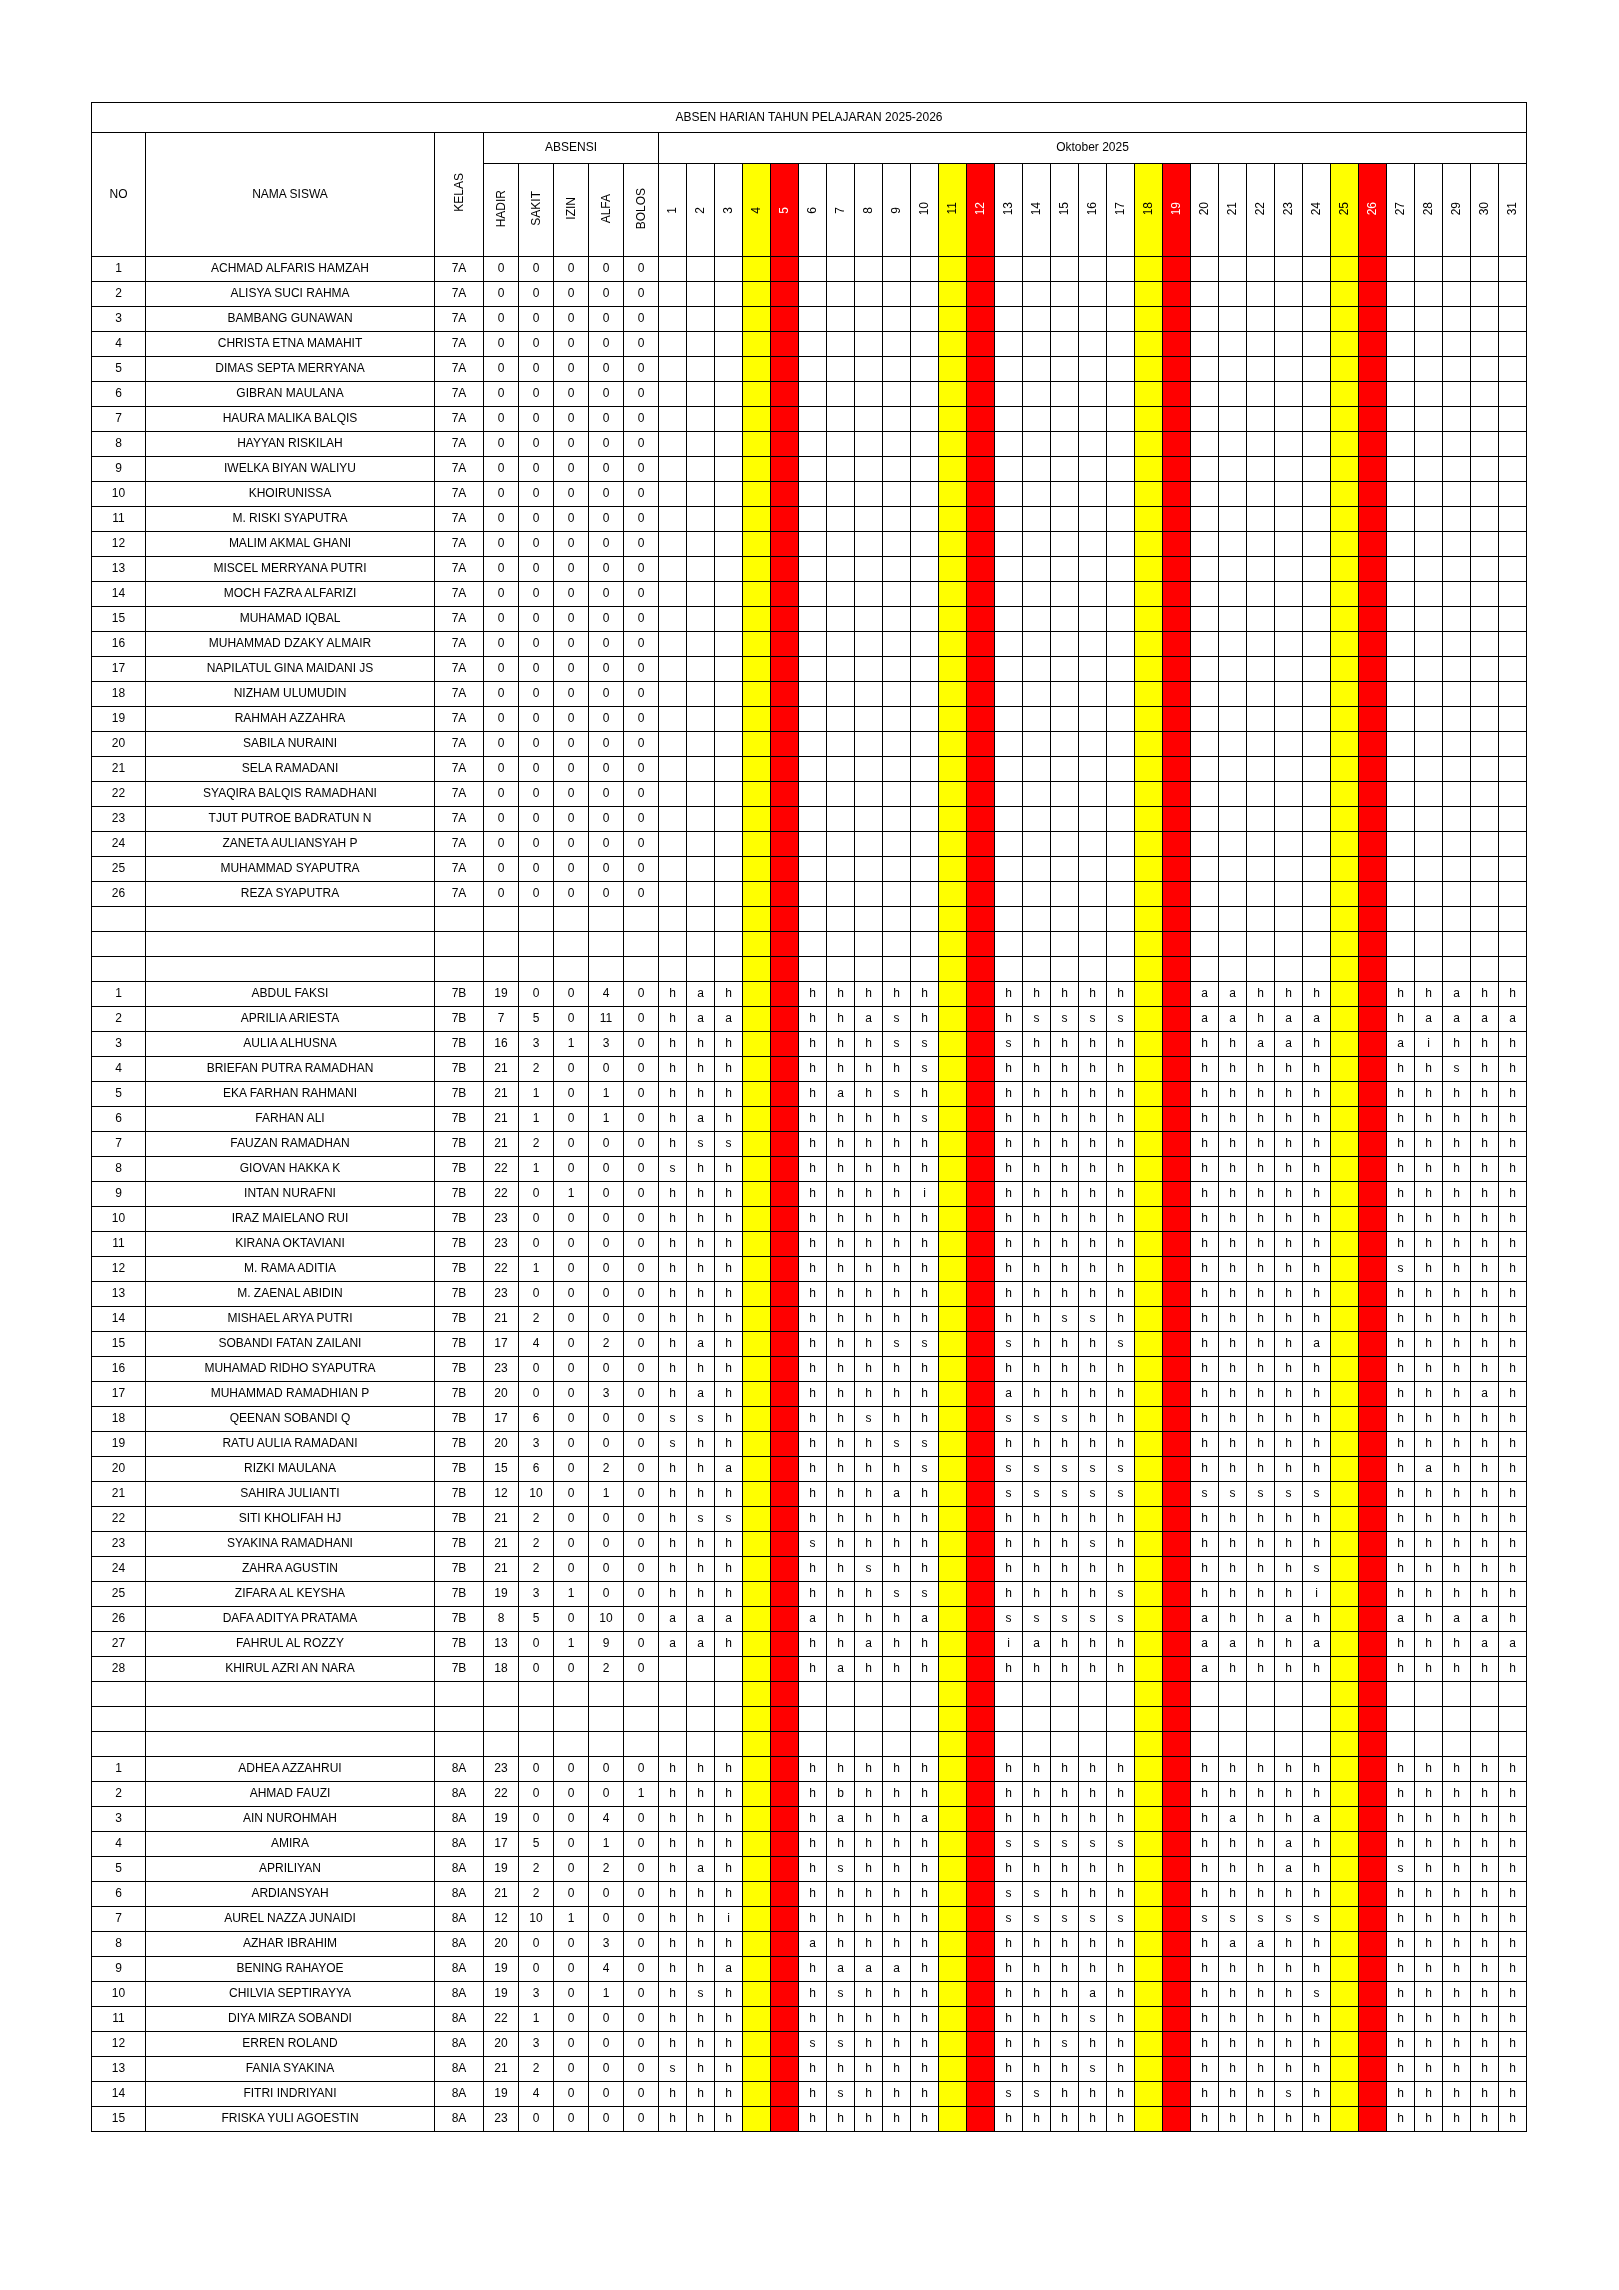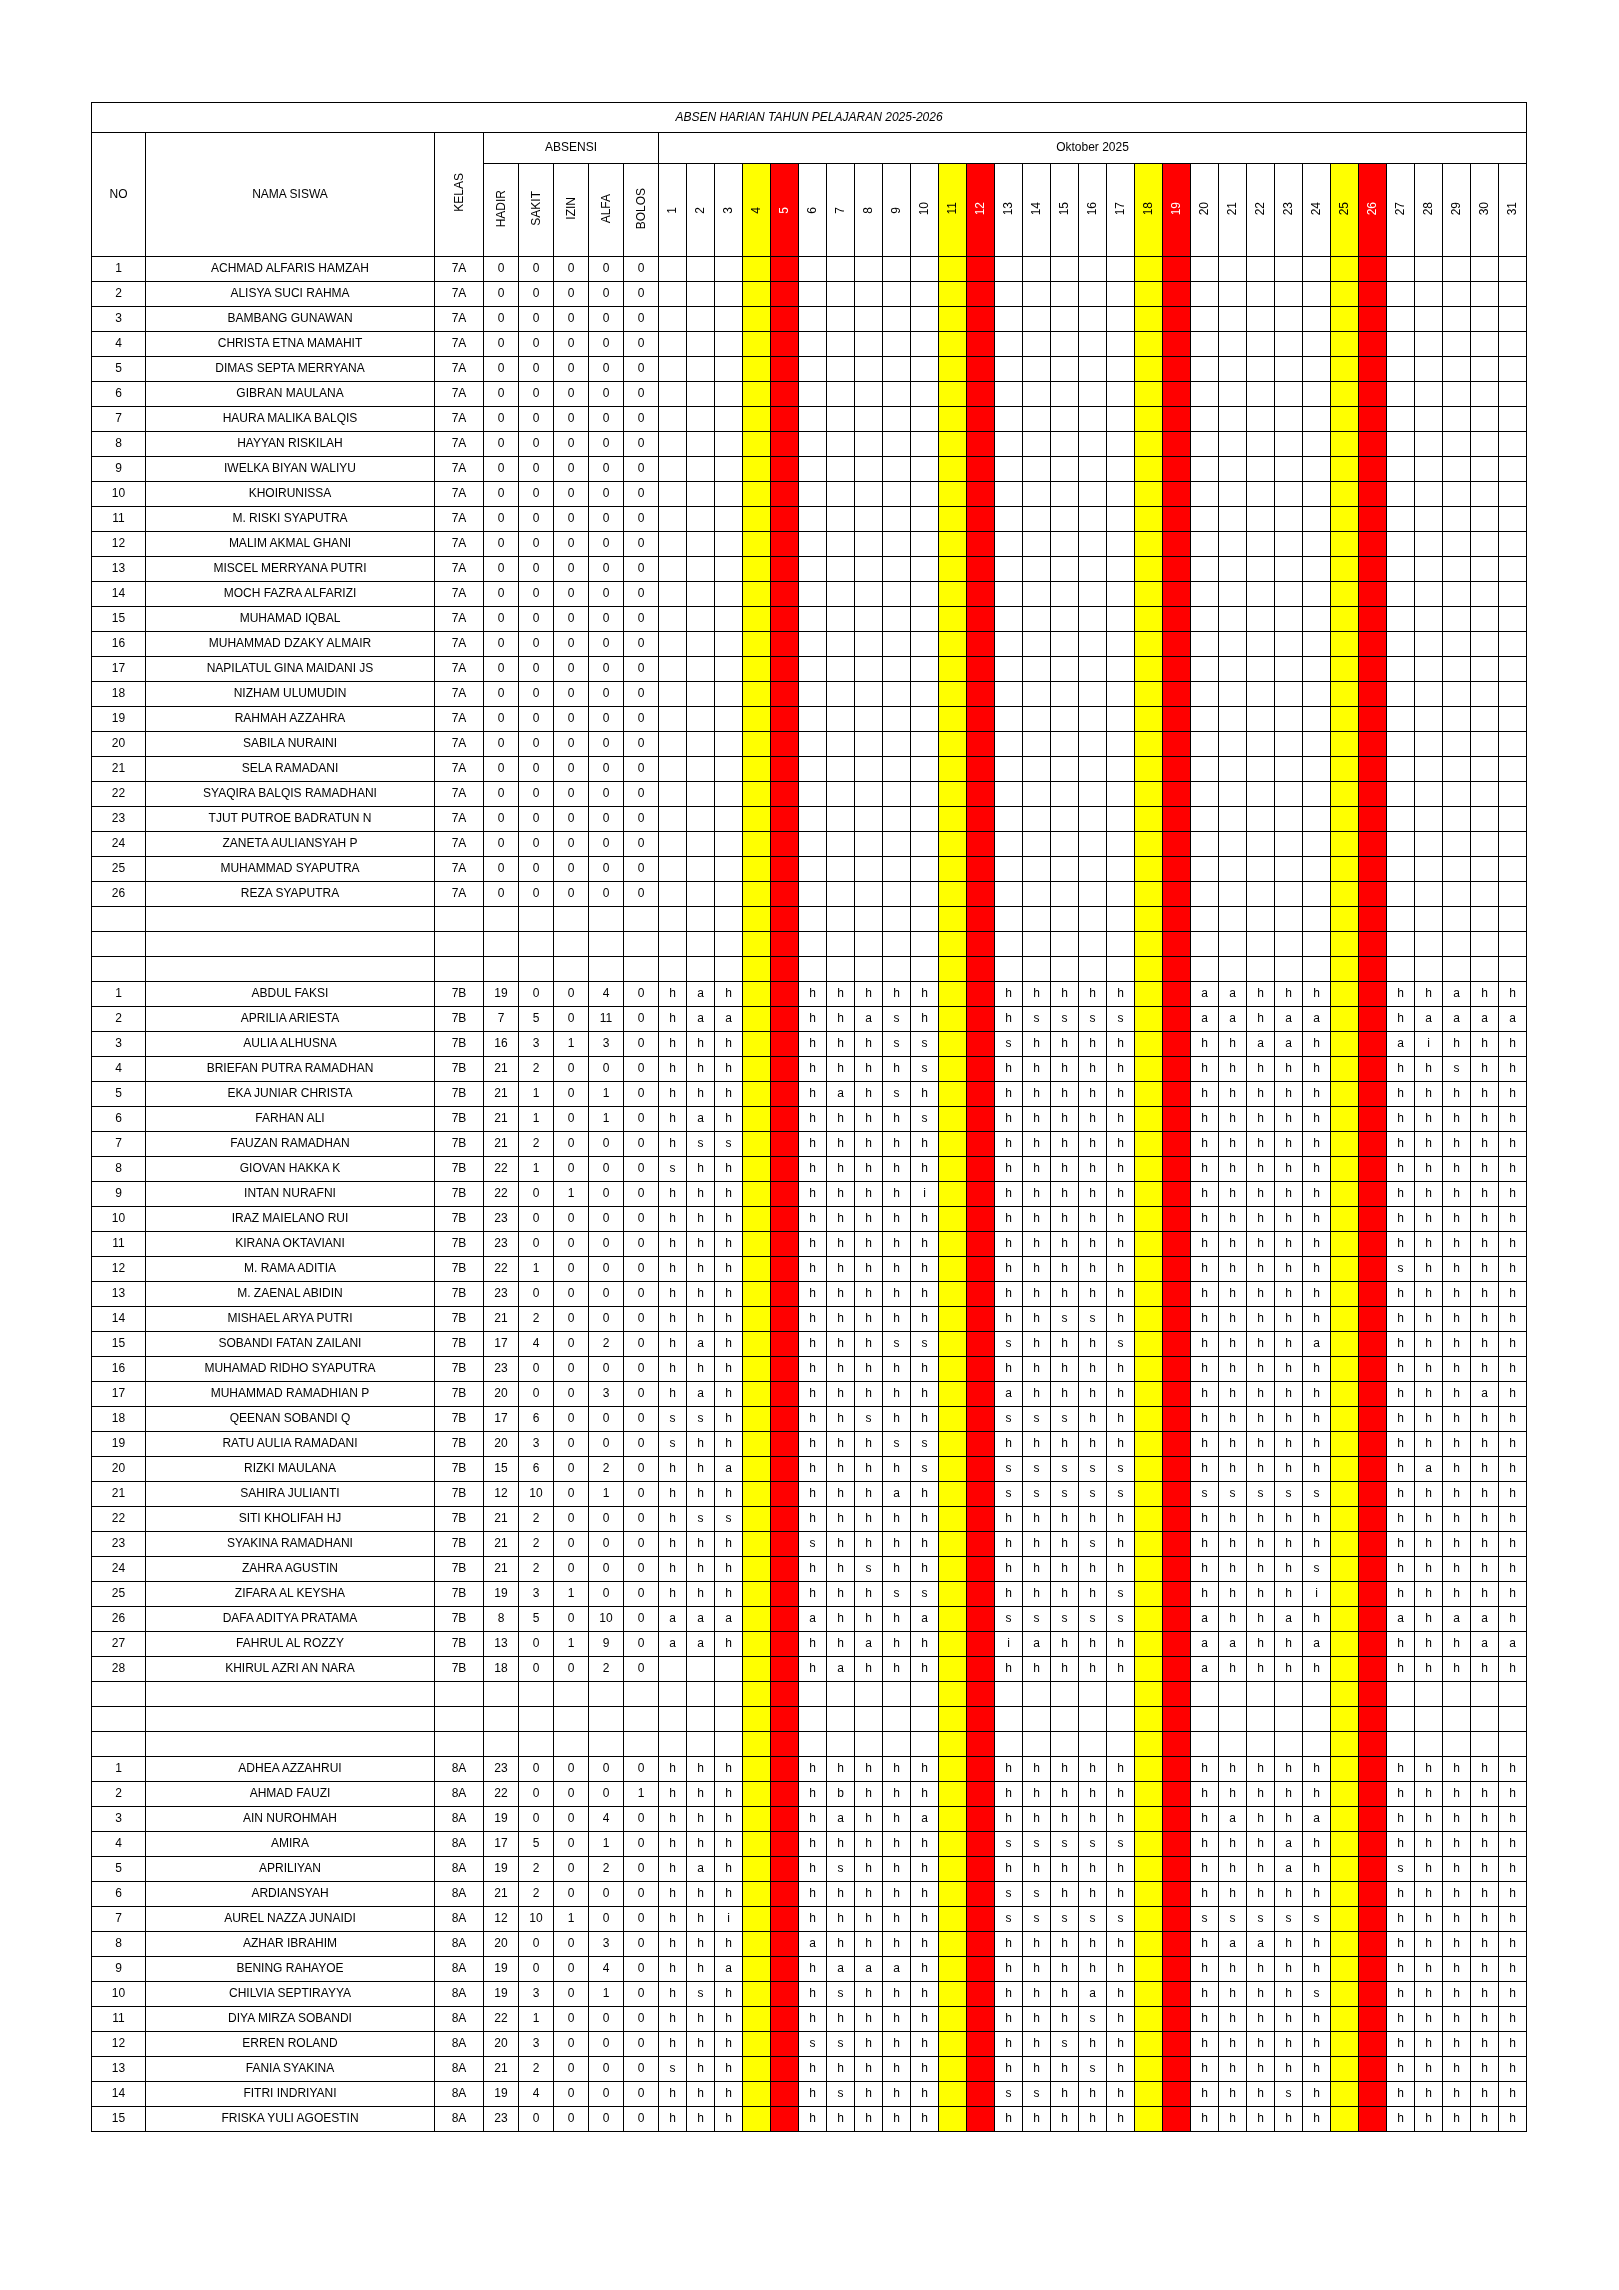--- a/index.html
+++ b/index.html
@@ -15,21 +15,21 @@
   }
   #sheet th, #sheet td {
     border:0.9px solid #000; padding:0; margin:0;
     text-align:center; vertical-align:middle; overflow:hidden;
     font-weight:normal; font-size:12px; line-height:1.05;
   }
   tr.r-title { height:29.5px; }
   tr.r-h1 { height:31px; }
   tr.r-h2 { height:93px; }
   #table-body tr { height:25px; }
-  .title-cell { font-weight:bold; font-size:14px;font-style:italic; }
+  .title-cell { font-weight:bold; font-size:14px; }
   .h1 { font-size:12.5px; }
   .vert {
     writing-mode:vertical-rl; transform:rotate(180deg);
     display:inline-block; white-space:nowrap; font-size:12px;
   }
   .name-cell { text-align:left; padding-left:4.6px; font-size:12.5px; }
   .no-cell, .stat-cell, .kelas-cell { font-size:12.5px; }
   .day-cell { font-size:12px; }
   .sat { background:var(--sat-bg); }
   .sun { background:var(--sun-bg); }
@@ -1479,21 +1479,21 @@
         <td class="day-cell sat"></td>
         <td class="day-cell sun"></td>
         <td class="day-cell">h</td>
         <td class="day-cell">h</td>
         <td class="day-cell">s</td>
         <td class="day-cell">h</td>
         <td class="day-cell">h</td>
       </tr>
       <tr>
         <td class="no-cell">5</td>
-        <td class="name-cell">EKA JUNIAR CHRISTA</td>
+        <td class="name-cell">EKA FARHAN RAHMANI</td>
         <td class="kelas-cell">7B</td>
         <td class="stat-cell">21</td>
         <td class="stat-cell">1</td>
         <td class="stat-cell">0</td>
         <td class="stat-cell">1</td>
         <td class="stat-cell">0</td>
         <td class="day-cell">h</td>
         <td class="day-cell">h</td>
         <td class="day-cell">h</td>
         <td class="day-cell sat"></td>

